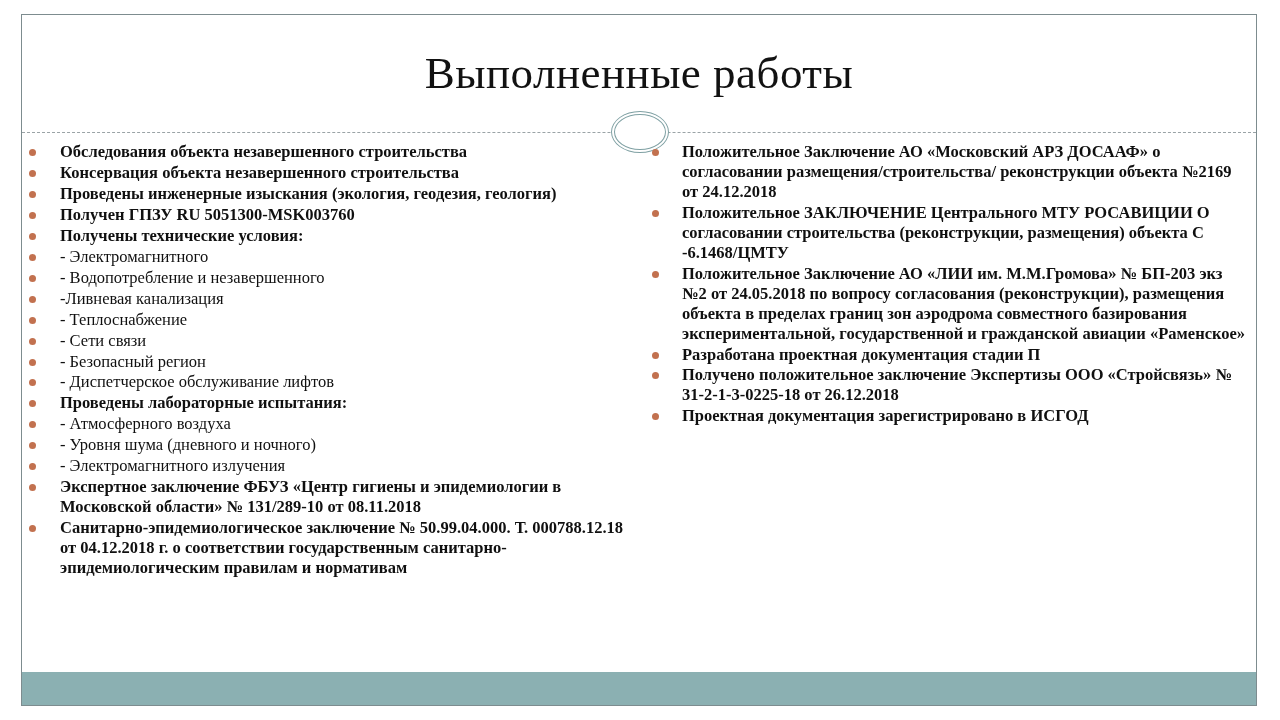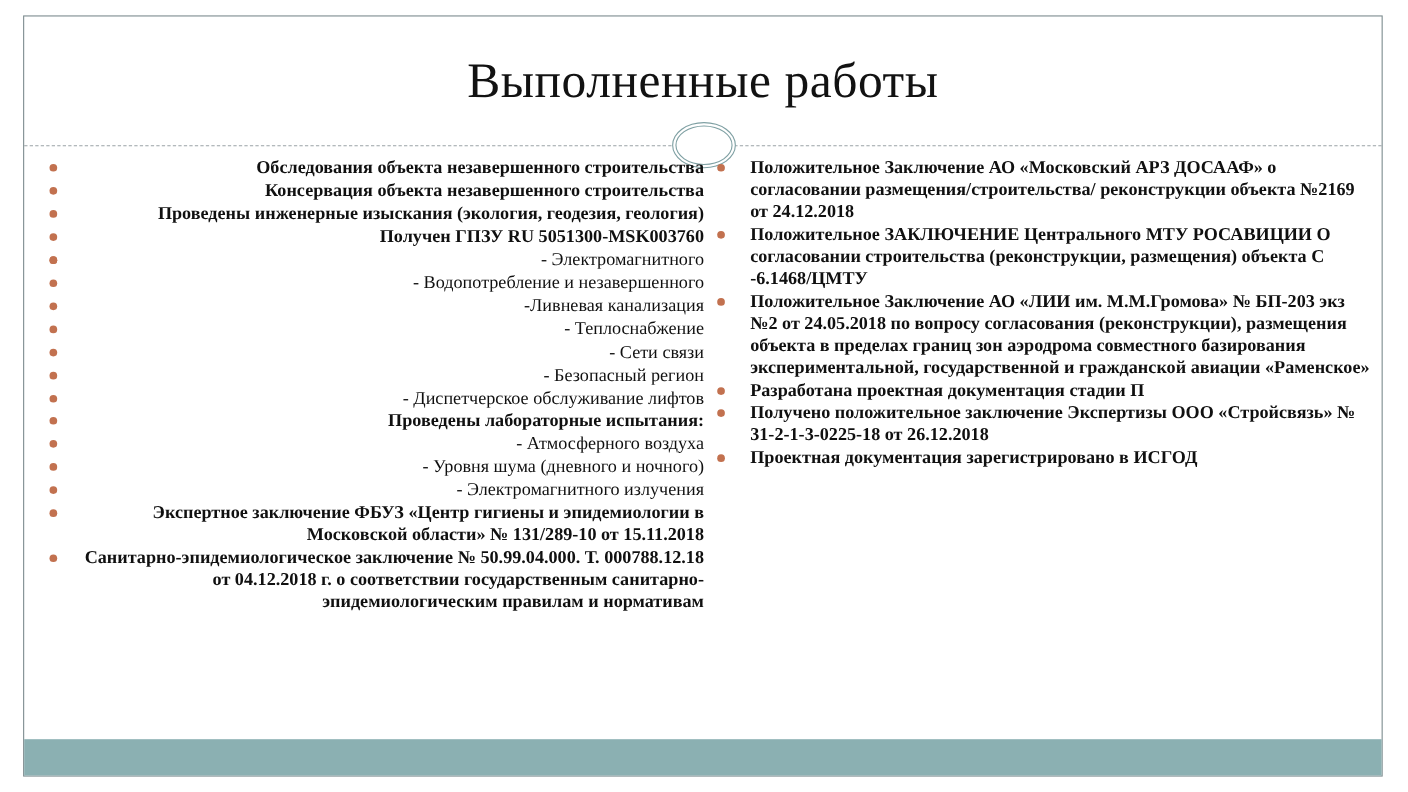--- a/index.html
+++ b/index.html
@@ -88,23 +88,22 @@
     background: #ffffff;
     box-sizing: border-box;
   }
 
   
   .col {
     position: absolute;
     top: 142px;
   }
   .col-left {
-    left: 40px;
+    left: 24px;
     width: 600px;
-    text-align: right;
   }
   .col-right {
     left: 648px;
     width: 600px;
   }
 
   ul.bullets {
     list-style: none;
     margin: 0;
     padding: 0;
@@ -170,33 +169,33 @@
     <div class="oval-outer"></div>
     <div class="oval-inner"></div>
   </div>
 
   <div class="col col-left">
     <ul class="bullets" id="left-list">
         <li class="bold"><span class="dot"></span><span>Обследования объекта незавершенного строительства</span></li>
         <li class="bold"><span class="dot"></span><span>Консервация объекта незавершенного строительства</span></li>
         <li class="bold"><span class="dot"></span><span>Проведены инженерные изыскания (экология, геодезия, геология)</span></li>
         <li class="bold"><span class="dot"></span><span>Получен ГПЗУ RU 5051300-MSK003760</span></li>
-        <li class="bold"><span class="dot"></span></li>
+        <li class="bold"><span class="dot"></span><span>Получены технические условия:</span></li>
         <li class="plain"><span class="dot"></span><span>- Электромагнитного</span></li>
         <li class="plain"><span class="dot"></span><span>- Водопотребление и незавершенного</span></li>
         <li class="plain"><span class="dot"></span><span>-Ливневая канализация</span></li>
         <li class="plain"><span class="dot"></span><span>- Теплоснабжение</span></li>
         <li class="plain"><span class="dot"></span><span>- Сети связи</span></li>
         <li class="plain"><span class="dot"></span><span>- Безопасный регион</span></li>
         <li class="plain"><span class="dot"></span><span>- Диспетчерское обслуживание лифтов</span></li>
         <li class="bold"><span class="dot"></span><span>Проведены лабораторные испытания:</span></li>
         <li class="plain"><span class="dot"></span><span>- Атмосферного воздуха</span></li>
         <li class="plain"><span class="dot"></span><span>- Уровня шума (дневного и ночного)</span></li>
         <li class="plain"><span class="dot"></span><span>- Электромагнитного излучения</span></li>
-        <li class="bold"><span class="dot"></span><span>Экспертное заключение ФБУЗ «Центр гигиены и эпидемиологии в Московской области» № 131/289-10 от 15.11.2018</span></li>
+        <li class="bold"><span class="dot"></span><span>Экспертное заключение ФБУЗ «Центр гигиены и эпидемиологии в Московской области» № 131/289-10 от 08.11.2018</span></li>
         <li class="bold"><span class="dot"></span><span>Санитарно-эпидемиологическое заключение № 50.99.04.000. Т. 000788.12.18 от 04.12.2018 г. о соответствии государственным санитарно-эпидемиологическим правилам и нормативам</span></li>
       </ul>
   </div>
 
   <div class="col col-right">
     <ul class="bullets" id="right-list">
         <li class="bold"><span class="dot"></span><span>Положительное Заключение АО «Московский АРЗ ДОСААФ» о согласовании размещения/строительства/ реконструкции объекта №2169 от 24.12.2018</span></li>
         <li class="bold"><span class="dot"></span><span>Положительное ЗАКЛЮЧЕНИЕ Центрального МТУ РОСАВИЦИИ О согласовании строительства (реконструкции, размещения) объекта С -6.1468/ЦМТУ</span></li>
         <li class="bold"><span class="dot"></span><span>Положительное Заключение АО «ЛИИ им. М.М.Громова» № БП-203 экз №2 от 24.05.2018 по вопросу согласования (реконструкции), размещения объекта в пределах границ зон аэродрома совместного базирования экспериментальной, государственной и гражданской авиации «Раменское»</span></li>
         <li class="bold"><span class="dot"></span><span>Разработана проектная документация стадии П</span></li>

